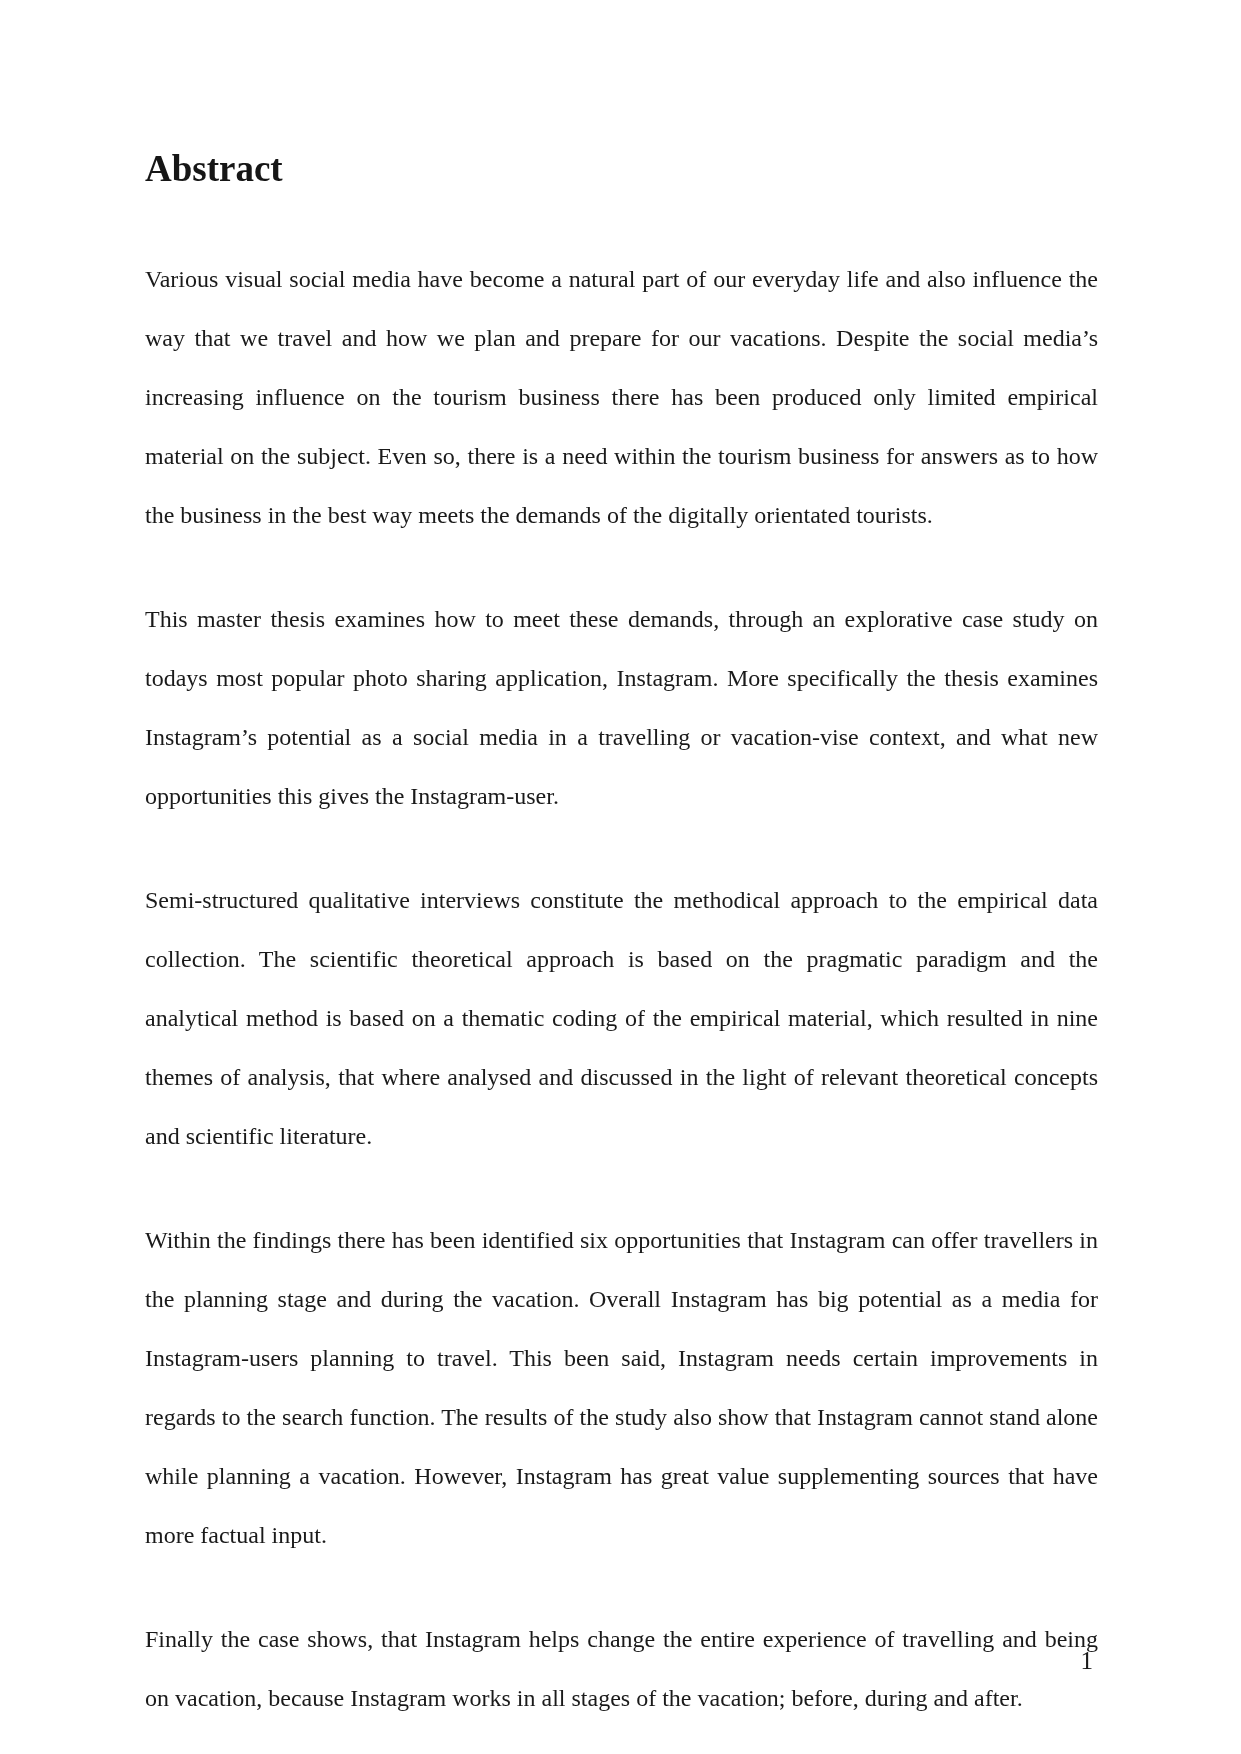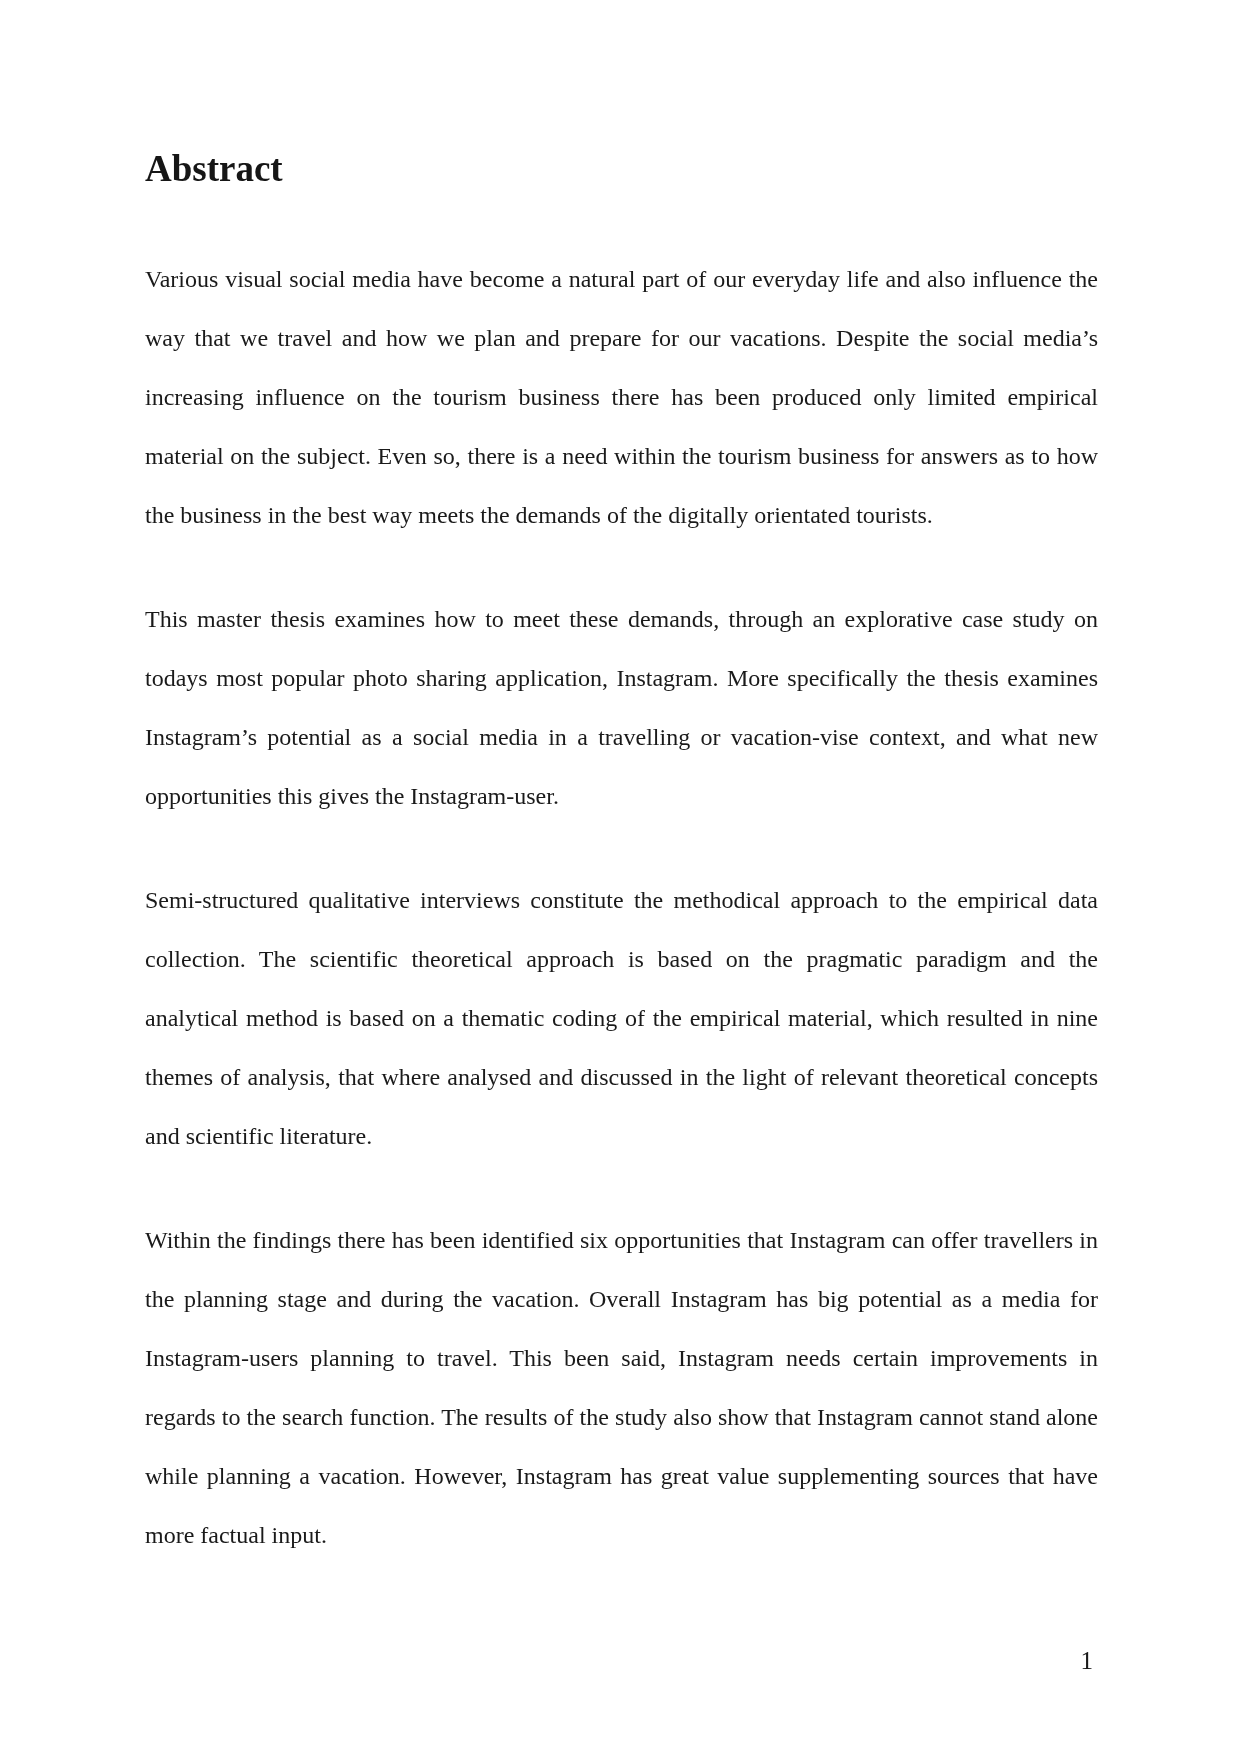--- a/index.html
+++ b/index.html
@@ -57,16 +57,17 @@
     <h1 class="doc-title">Abstract</h1>
 
     <p class="para">Various visual social media have become a natural part of our everyday life and also influence the way that we travel and how we plan and prepare for our vacations. Despite the social media’s increasing influence on the tourism business there has been produced only limited empirical material on the subject. Even so, there is a need within the tourism business for answers as to how the business in the best way meets the demands of the digitally orientated tourists.</p>
 
     <p class="para">This master thesis examines how to meet these demands, through an explorative case study on todays most popular photo sharing application, Instagram. More specifically the thesis examines Instagram’s potential as a social media in a travelling or vacation-vise context, and what new opportunities this gives the Instagram-user.</p>
 
     <p class="para">Semi-structured qualitative interviews constitute the methodical approach to the empirical data collection. The scientific theoretical approach is based on the pragmatic paradigm and the analytical method is based on a thematic coding of the empirical material, which resulted in nine themes of analysis, that where analysed and discussed in the light of relevant theoretical concepts and scientific literature.</p>
 
     <p class="para">Within the findings there has been identified six opportunities that Instagram can offer travellers in the planning stage and during the vacation. Overall Instagram has big potential as a media for Instagram-users planning to travel. This been said, Instagram needs certain improvements in regards to the search function. The results of the study also show that Instagram cannot stand alone while planning a vacation. However, Instagram has great value supplementing sources that have more factual input.</p>
 
+    <p class="para">Finally the case shows, that Instagram helps change the entire experience of travelling and being on vacation, because Instagram works in all stages of the vacation; before, during and after.</p>
   </div>
 
   <div class="page-number">1</div>
 </div>
 
 </body></html>

